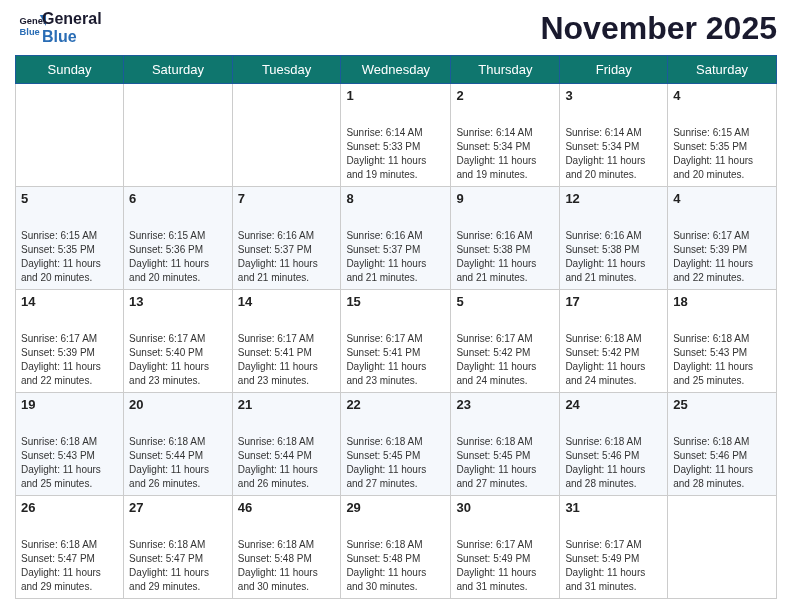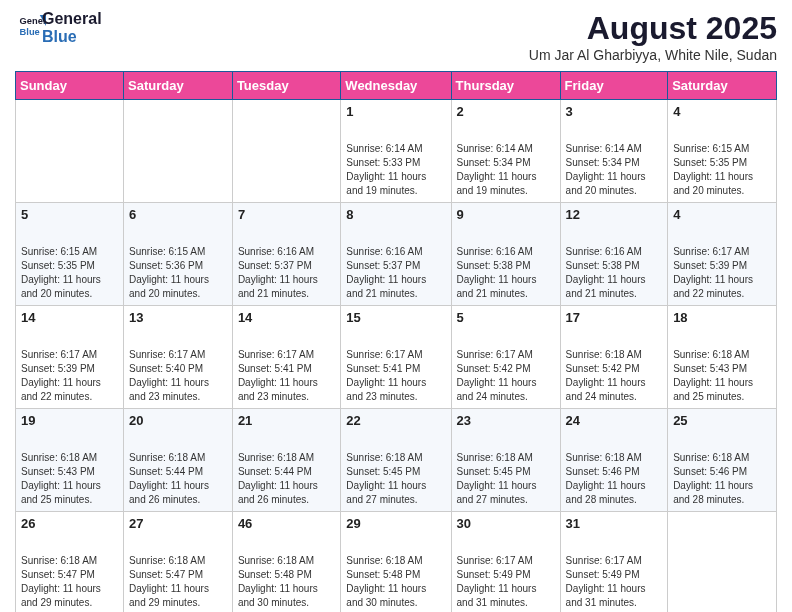--- a/index.html
+++ b/index.html
@@ -37,26 +37,26 @@
     .subtitle {
       font-size: 14px;
       color: #333;
     }
     .calendar {
       width: 100%;
       border-collapse: collapse;
       border: 1px solid #ccc;
     }
     .calendar th {
-      background: #ec4899;
+      background: #0f766e;
       color: #fff;
       font-size: 13px;
-      font-weight: bold;
+      font-weight: normal;
       padding: 6px 4px;
-      text-align: left;
+      text-align: center;
       border: 1px solid #1a5a9a;
     }
     .calendar td {
       vertical-align: top;
       border: 1px solid #ccc;
       padding: 4px 5px;
       width: 113px;
       min-height: 80px;
       font-size: 10.5px;
       color: #333;
@@ -97,22 +97,21 @@
         <text x="2" y="29" font-size="12" font-weight="bold" fill="#2a6db5" font-family="Arial">Blue</text>
         <polygon points="28,4 36,4 36,18" fill="#2a6db5"></polygon>
       </svg>
     </div>
     <div style="display:flex;flex-direction:column;line-height:1.1;margin-left:-4px">
       <span style="font-size:16px;font-weight:bold;color:#1a1a2e;">General</span>
       <span style="font-size:16px;font-weight:bold;color:#2a6db5;">Blue</span>
     </div>
   </div>
   <div class="title-block">
-    <div class="month-title">August 2025</div>
-    <div class="subtitle">Um Jar Al Gharbiyya, White Nile, Sudan</div>
+    <div class="month-title">November 2025</div>
   </div>
 </div>
 
 <table class="calendar">
   <thead>
     <tr>
     <th>Sunday</th>
         <th>Saturday</th>
         <th>Tuesday</th>
         <th>Wednesday</th>

